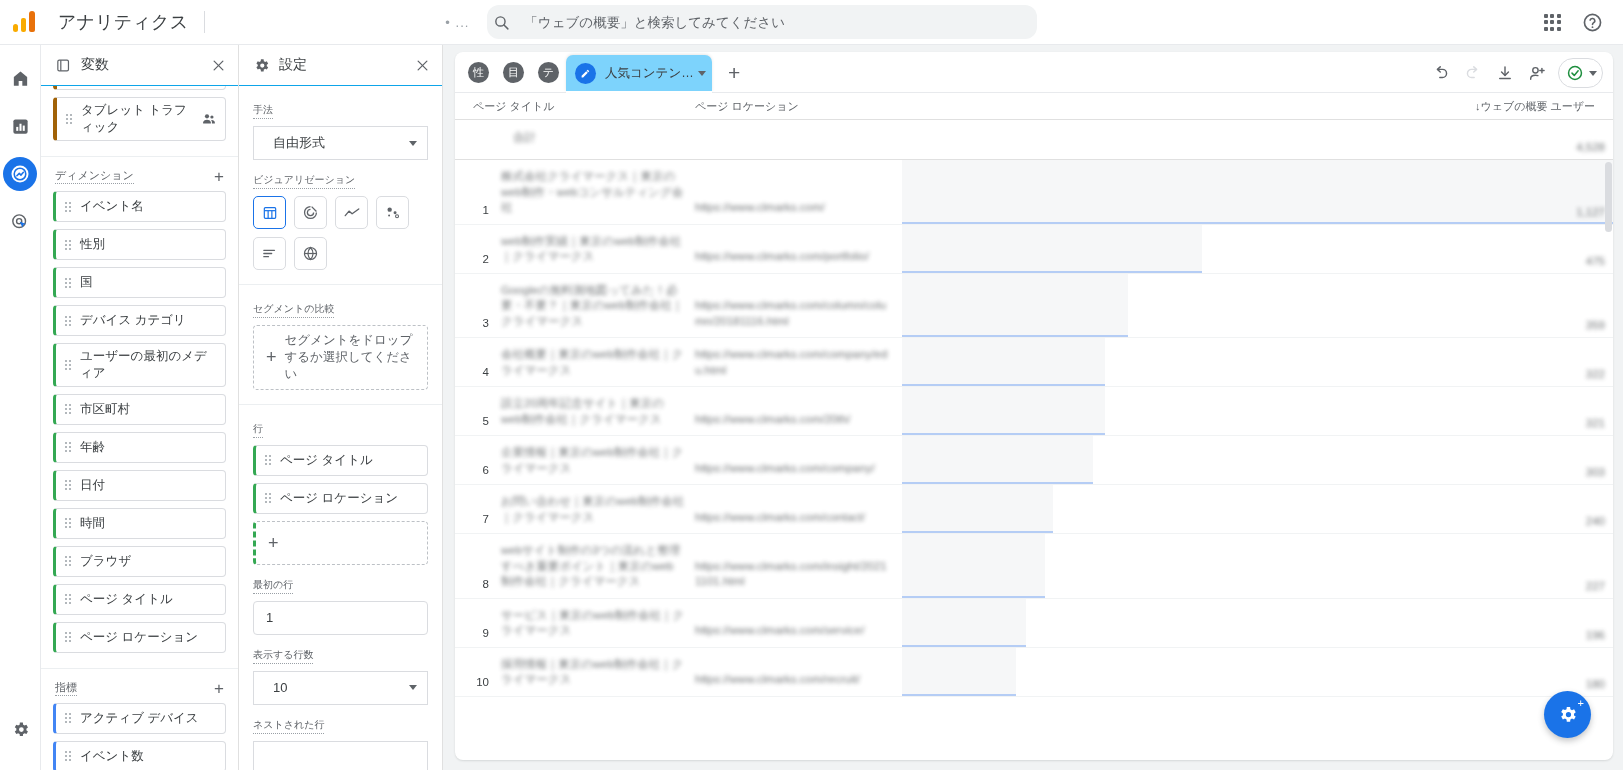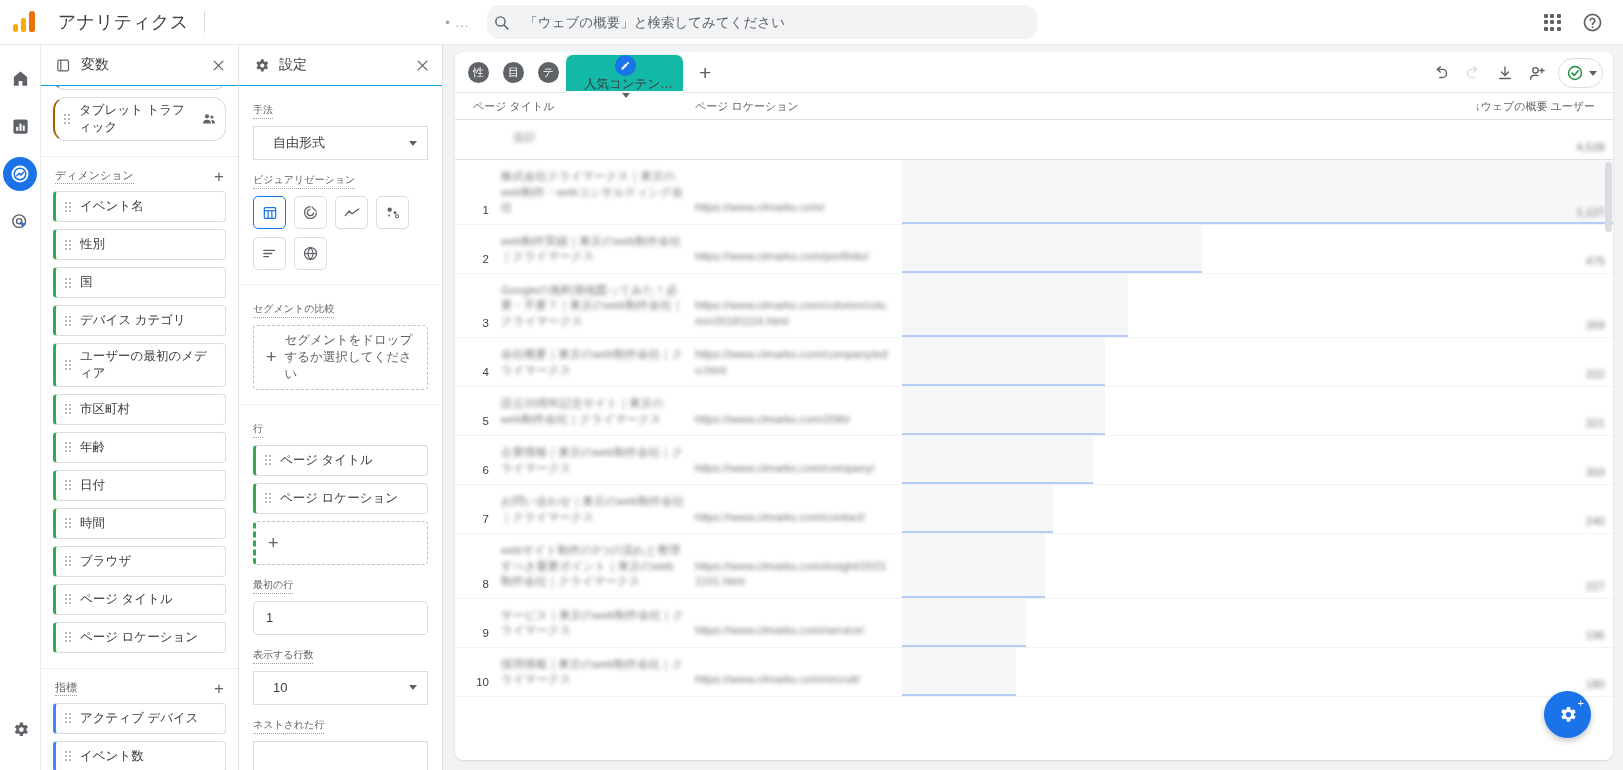--- a/index.html
+++ b/index.html
@@ -98,21 +98,21 @@
   }
   .plus { font-size: 17px; color: #5f6368; cursor: pointer; line-height: 1; font-weight: 300;}
   .chip {
     display: flex; align-items: center; min-height: 31px;
     border: 1px solid #dadce0; border-radius: 4px; background: #fff;
     margin-bottom: 7px; padding: 4px 8px 4px 0; cursor: grab;
     position: relative; overflow: hidden;
   }
   .chip.dim  { border-left: 3px solid #34a853; }
   .chip.met  { border-left: 3px solid #4285f4; }
-  .chip.seg  { border-left: 2px solid #a16207; border-radius: 13px; }
+  .chip.seg  { border-left: 4px solid #a16207; }
   .drag-dots {
     display: grid; grid-template-columns: repeat(2, 2px); gap: 2px;
     margin: 0 9px 0 9px; flex: none;
   }
   .drag-dots span { width: 2px; height: 2px; background: #9aa0a6; border-radius: 50%; display: block; }
   .chip-label {
     font-size: 12.5px; color: #3c4043; line-height: 1.35; flex: 1 1 auto;
     word-break: break-all;
   }
   .chip-icon { color: #5f6368; flex: none; margin-left: 6px; }
@@ -174,23 +174,23 @@
     width: 33px; height: 33px; margin: 0 1px 3px 1px; border-radius: 6px;
     display: flex; align-items: center; justify-content: center; cursor: pointer;
   }
   .tab-badge {
     width: 21px; height: 21px; border-radius: 50%; background: #5f6368;
     color: #fff; font-size: 11px; display: flex; align-items: center;
     justify-content: center; line-height: 1;
   }
   .tab-active {
     height: 37px; display: flex; align-items: center; margin-bottom: 0;
-    padding: 0 6px 0 9px; border-radius: 7px 7px 0 0; background: #14b8a6;
+    padding: 0 6px 0 9px; border-radius: 7px 7px 0 0; background: #7dd3fc;
     box-shadow: 0 -1px 3px rgba(60,64,67,.12); cursor: pointer;
-    position: relative; z-index: 2; flex-direction: column;
+    position: relative; z-index: 2;
   }
   .tab-active::after{
     content:""; position:absolute; left:0; right:0; bottom:-1px; height:2px; background:#fff;
   }
   .tab-pencil {
     width: 21px; height: 21px; border-radius: 50%; background: #1a73e8;
     display: flex; align-items: center; justify-content: center; flex: none;
   }
   .tab-title {
     font-size: 12.5px; color: #3c4043; margin: 0 4px 0 9px; white-space: nowrap;

